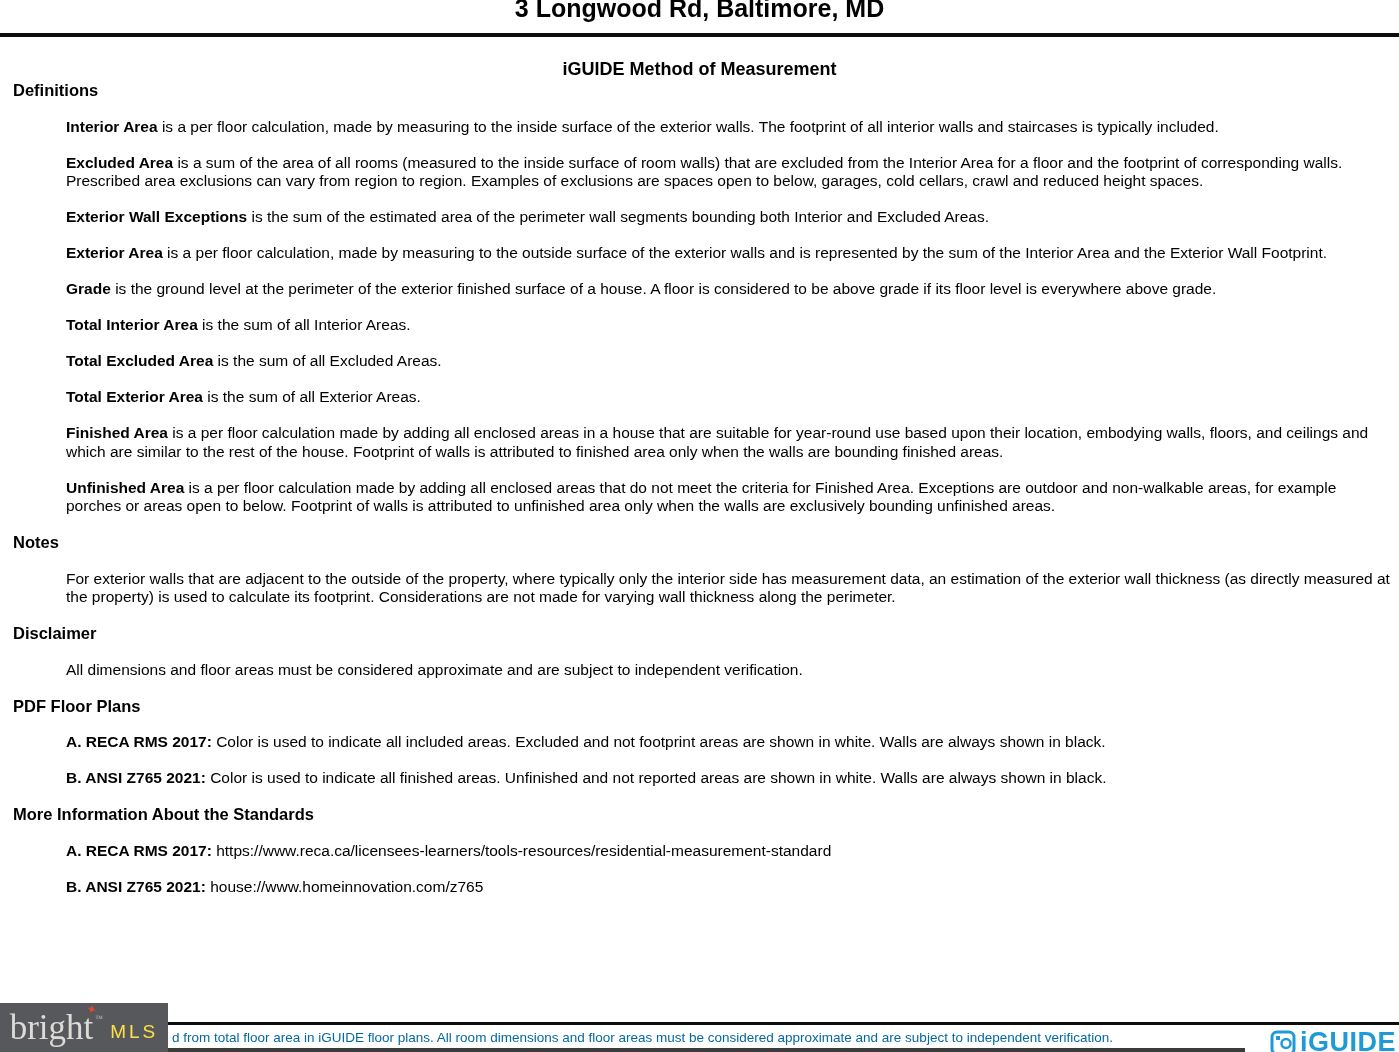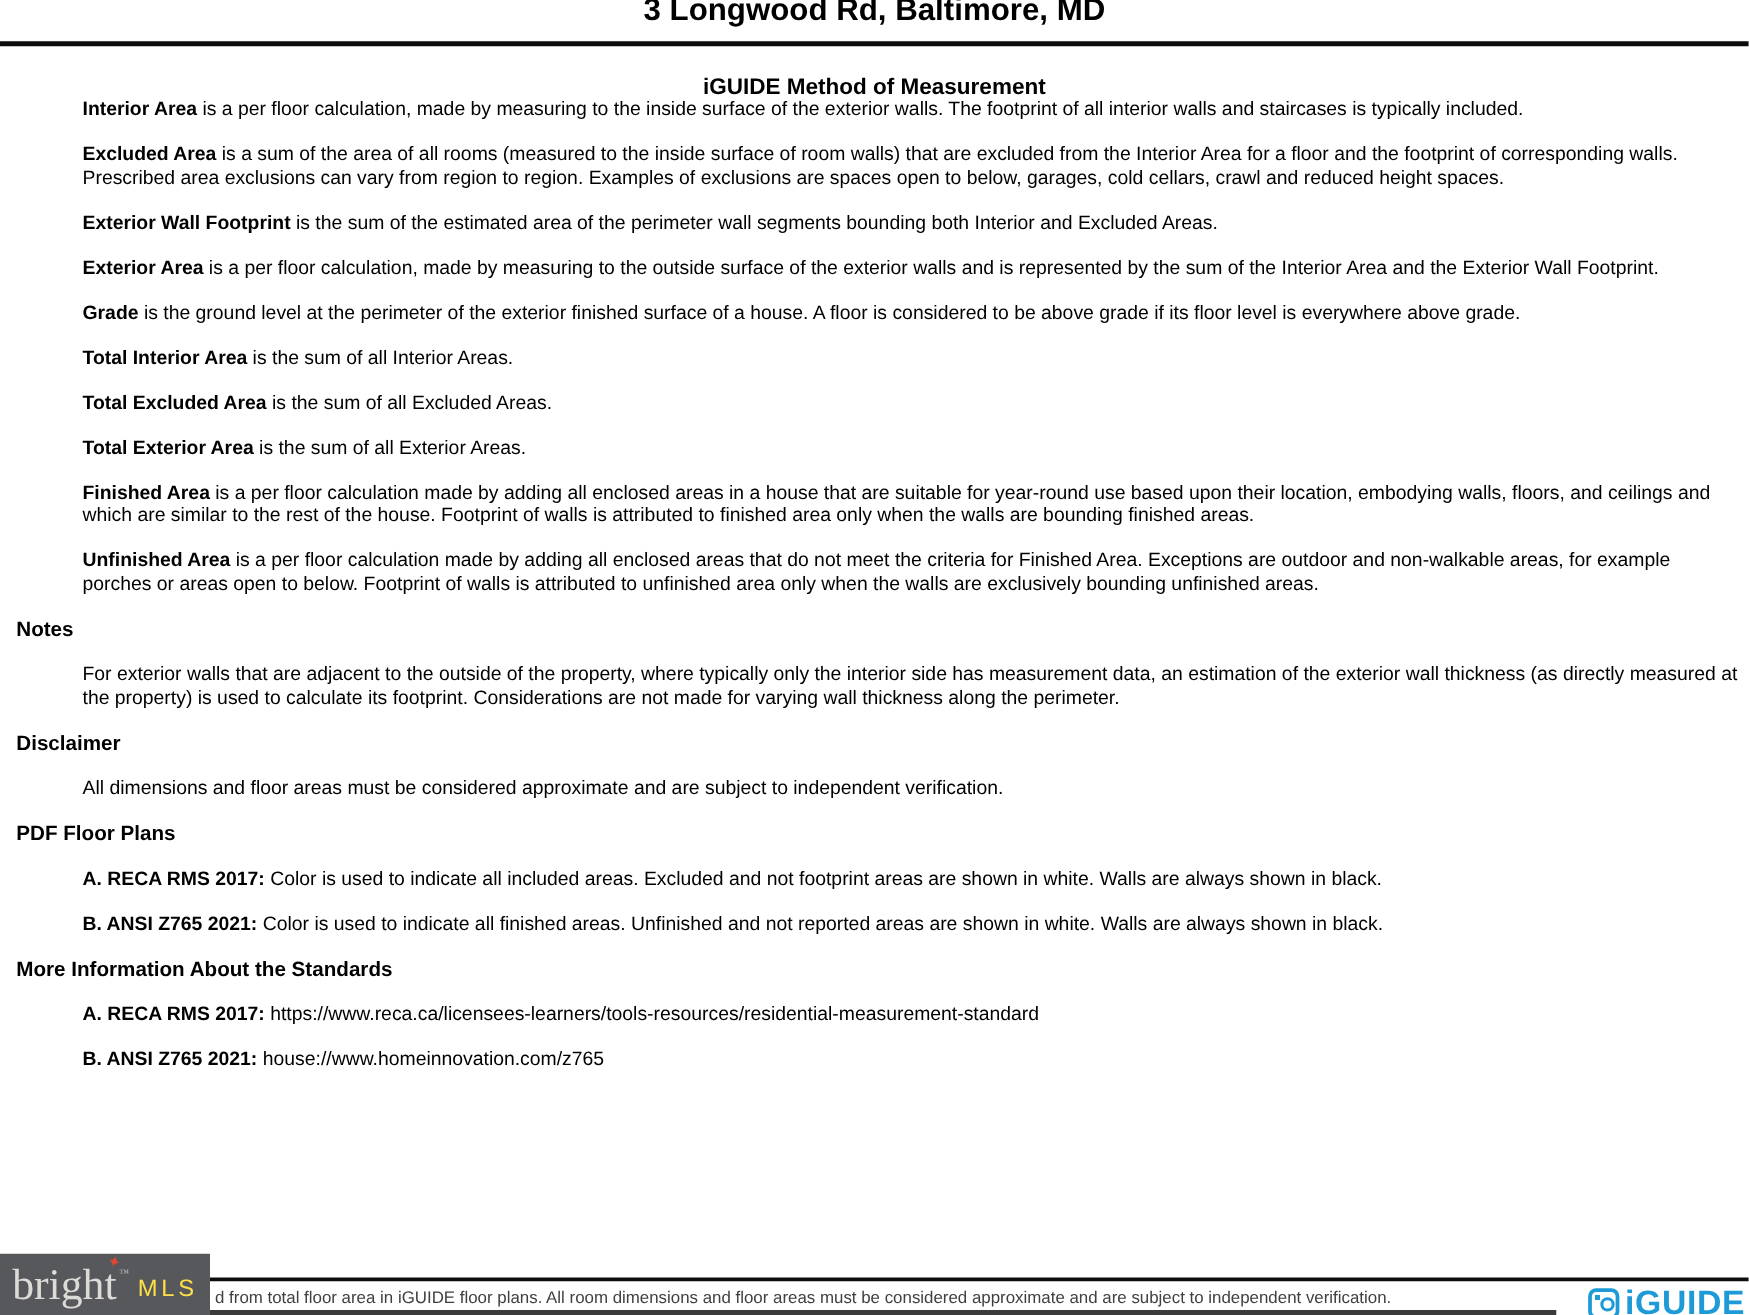--- a/index.html
+++ b/index.html
@@ -10,21 +10,21 @@
   }
   .title{font-size:25px;font-weight:bold;text-align:center;line-height:28px;margin-top:-6px;}
   .rule-top{height:4px;background:#0d0d0d;margin-top:11px;}
   .subtitle{font-size:18px;font-weight:bold;text-align:center;line-height:19px;margin-top:23px;}
   .h{font-size:16.5px;font-weight:bold;line-height:19px;margin:0 0 17.5px 13px;}
   .h.first{margin-top:2px;}
   p.def{font-size:15.5px;line-height:18.5px;margin:0 6px 17.5px 66px;}
   p.def b{font-weight:bold;text-align:center;}
 
   .footer-rule{position:absolute;left:0;top:1022px;width:1399px;height:3px;background:#0d0d0d;}
-  .footer-note{position:absolute;left:172px;top:1030px;font-size:13.5px;line-height:16px;color:#404040;}
+  .footer-note{position:absolute;left:172px;top:1030px;font-size:13.5px;line-height:16px;color:#0369a1;}
   .bottom-rule{position:absolute;left:0;top:1048px;width:1245px;height:4px;background:#3b3b3b;}
 
   .bright-logo{
     position:absolute;left:0;top:1003px;width:168px;height:49px;
     background:#57585c;display:flex;align-items:center;justify-content:center;
   }
   .bright-word{font-family:"Liberation Serif",serif;font-size:35px;line-height:1;color:#dcdbd7;}
   .bright-t{position:relative;display:inline-block;}
   .bright-star{position:absolute;top:-7px;right:-4px;font-size:13px;color:#e2472e;transform:rotate(18deg);}
   .bright-tm{font-size:8px;color:#bdbdbd;vertical-align:18px;margin-left:2px;}
@@ -35,24 +35,25 @@
 </style>
 </head>
 <body>
 
 <div>
 
   <div class="title">3 Longwood Rd, Baltimore, MD</div>
   <div class="rule-top"></div>
   <div class="subtitle">iGUIDE Method of Measurement</div>
 
+  <div class="h first">Definitions</div>
 
   <p class="def"><b>Interior Area</b> <span>is a per floor calculation, made by measuring to the inside surface of the exterior walls. The footprint of all interior walls and staircases is typically included.</span></p>
   <p class="def"><b>Excluded Area</b> <span>is a sum of the area of all rooms (measured to the inside surface of room walls) that are excluded from the Interior Area for a floor and the footprint of corresponding walls. Prescribed area exclusions can vary from region to region. Examples of exclusions are spaces open to below, garages, cold cellars, crawl and reduced height spaces.</span></p>
-  <p class="def"><b>Exterior Wall Footprint</b> <span>is the sum of the estimated area of the perimeter wall segments bounding both Interior and Excluded Areas.</span></p>
+  <p class="def"><b>Exterior Wall Exceptions</b> <span>is the sum of the estimated area of the perimeter wall segments bounding both Interior and Excluded Areas.</span></p>
   <p class="def"><b>Exterior Area</b> <span>is a per floor calculation, made by measuring to the outside surface of the exterior walls and is represented by the sum of the Interior Area and the Exterior Wall Footprint.</span></p>
   <p class="def"><b>Grade</b> <span>is the ground level at the perimeter of the exterior finished surface of a house. A floor is considered to be above grade if its floor level is everywhere above grade.</span></p>
   <p class="def"><b>Total Interior Area</b> <span>is the sum of all Interior Areas.</span></p>
   <p class="def"><b>Total Excluded Area</b> <span>is the sum of all Excluded Areas.</span></p>
   <p class="def"><b>Total Exterior Area</b> <span>is the sum of all Exterior Areas.</span></p>
   <p class="def"><b>Finished Area</b> <span>is a per floor calculation made by adding all enclosed areas in a house that are suitable for year-round use based upon their location, embodying walls, floors, and ceilings and which are similar to the rest of the house. Footprint of walls is attributed to finished area only when the walls are bounding finished areas.</span></p>
   <p class="def"><b>Unfinished Area</b> <span>is a per floor calculation made by adding all enclosed areas that do not meet the criteria for Finished Area. Exceptions are outdoor and non-walkable areas, for example porches or areas open to below. Footprint of walls is attributed to unfinished area only when the walls are exclusively bounding unfinished areas.</span></p>
 
   <div class="h">Notes</div>
   <p class="def">For exterior walls that are adjacent to the outside of the property, where typically only the interior side has measurement data, an estimation of the exterior wall thickness (as directly measured at the property) is used to calculate its footprint. Considerations are not made for varying wall thickness along the perimeter.</p>

